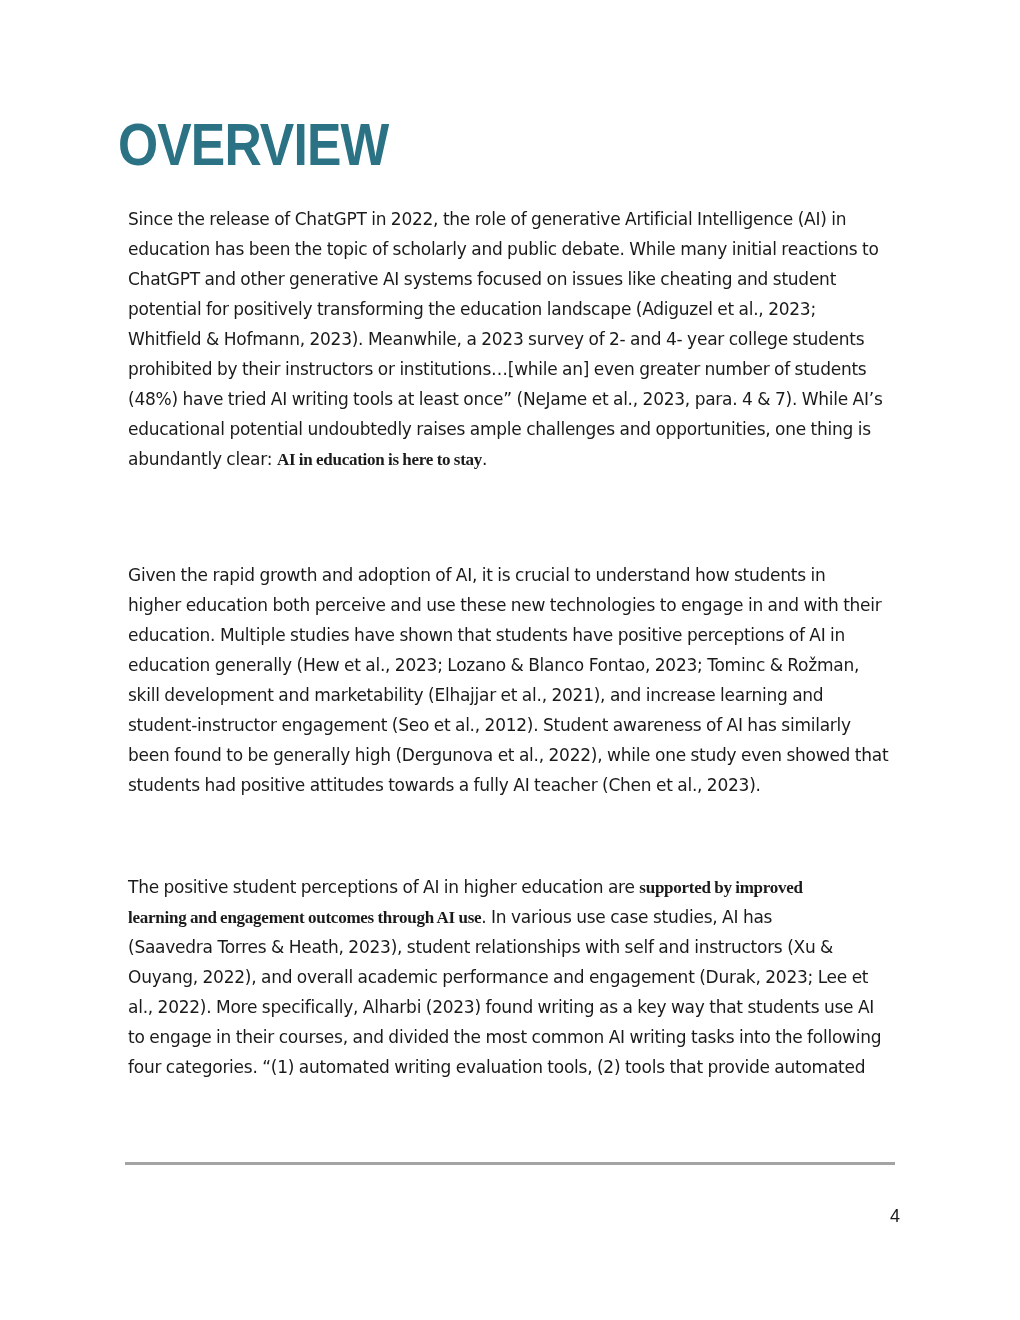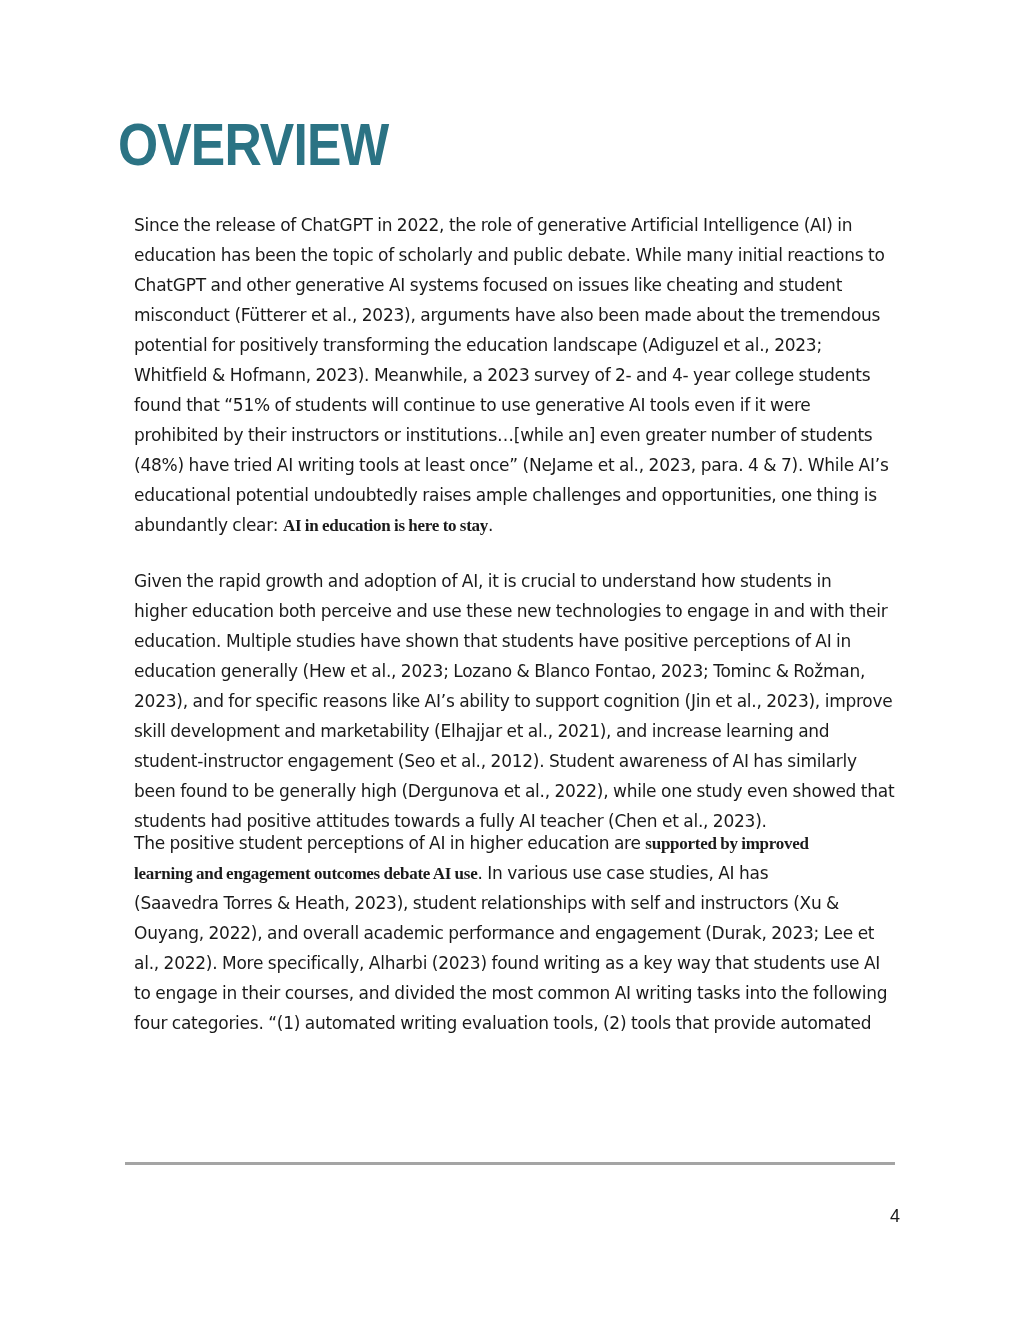--- a/index.html
+++ b/index.html
@@ -34,39 +34,39 @@
       letter-spacing: -1px;
       transform: scaleX(0.86);
       transform-origin: left center;
     }
     .body-text {
       position: absolute;
       left: 120px;
       width: 790px;
     }
     .para {
-      margin: 14px;
+      margin: 8px;
       font-size: 17px;
       line-height: 30px;
       letter-spacing: -0.25px;
       word-spacing: -0.5px;
       color: #1a1a1a;
       white-space: nowrap;
     }
     .line {
       display: block;
       height: 30px;
     }
     .para b {
       font-weight: bold;
       font-family: Liberation Serif, serif;
     }
     .p1 { top: 196px; }
     .p2 { top: 552px; }
-    .p3 { top: 814px; }
+    .p3 { top: 864px; }
     .divider {
       position: absolute;
       left: 125px;
       top: 1162px;
       width: 770px;
       height: 3px;
       background: #a4a4a4;
     }
     .page-number {
       position: absolute;
@@ -85,49 +85,46 @@
 
 <div class="page">
 
   <h1 class="heading">OVERVIEW</h1>
 
   <div class="body-text p1">
     <p class="para">
       <span class="line">Since the release of ChatGPT in 2022, the role of generative Artificial Intelligence (AI) in</span>
       <span class="line">education has been the topic of scholarly and public debate. While many initial reactions to</span>
       <span class="line">ChatGPT and other generative AI systems focused on issues like cheating and student</span>
-      <span class="line">misconduct (Fütterer et al., 2023), arguments have also been made about the tremendous</span>
       <span class="line">potential for positively transforming the education landscape (Adiguzel et al., 2023;</span>
       <span class="line">Whitfield &amp; Hofmann, 2023). Meanwhile, a 2023 survey of 2- and 4- year college students</span>
-      <span class="line">found that “51% of students will continue to use generative AI tools even if it were</span>
       <span class="line">prohibited by their instructors or institutions…[while an] even greater number of students</span>
       <span class="line">(48%) have tried AI writing tools at least once” (NeJame et al., 2023, para. 4 &amp; 7). While AI’s</span>
       <span class="line">educational potential undoubtedly raises ample challenges and opportunities, one thing is</span>
       <span class="line"><span>abundantly clear: </span><b>AI in education is here to stay</b><span>.</span></span>
     </p>
   </div>
 
   <div class="body-text p2">
     <p class="para">
       <span class="line">Given the rapid growth and adoption of AI, it is crucial to understand how students in</span>
       <span class="line">higher education both perceive and use these new technologies to engage in and with their</span>
       <span class="line">education. Multiple studies have shown that students have positive perceptions of AI in</span>
       <span class="line">education generally (Hew et al., 2023; Lozano &amp; Blanco Fontao, 2023; Tominc &amp; Rožman,</span>
-      <span class="line">2023), and for specific reasons like AI’s ability to support cognition (Jin et al., 2023), improve</span>
       <span class="line">skill development and marketability (Elhajjar et al., 2021), and increase learning and</span>
       <span class="line">student-instructor engagement (Seo et al., 2012). Student awareness of AI has similarly</span>
       <span class="line">been found to be generally high (Dergunova et al., 2022), while one study even showed that</span>
       <span class="line">students had positive attitudes towards a fully AI teacher (Chen et al., 2023).</span>
     </p>
   </div>
 
   <div class="body-text p3">
     <p class="para">
       <span class="line"><span>The positive student perceptions of AI in higher education are </span><b>supported by improved</b><span></span></span>
-      <span class="line"><span></span><b>learning and engagement outcomes debate AI use</b><span>. In various use case studies, AI has</span></span>
+      <span class="line"><span></span><b>learning and engagement outcomes through AI use</b><span>. In various use case studies, AI has</span></span>
       <span class="line">(Saavedra Torres &amp; Heath, 2023), student relationships with self and instructors (Xu &amp;</span>
       <span class="line">Ouyang, 2022), and overall academic performance and engagement (Durak, 2023; Lee et</span>
       <span class="line">al., 2022). More specifically, Alharbi (2023) found writing as a key way that students use AI</span>
       <span class="line">to engage in their courses, and divided the most common AI writing tasks into the following</span>
       <span class="line">four categories. “(1) automated writing evaluation tools, (2) tools that provide automated</span>
     </p>
   </div>
 
   <div class="divider"></div>
 

